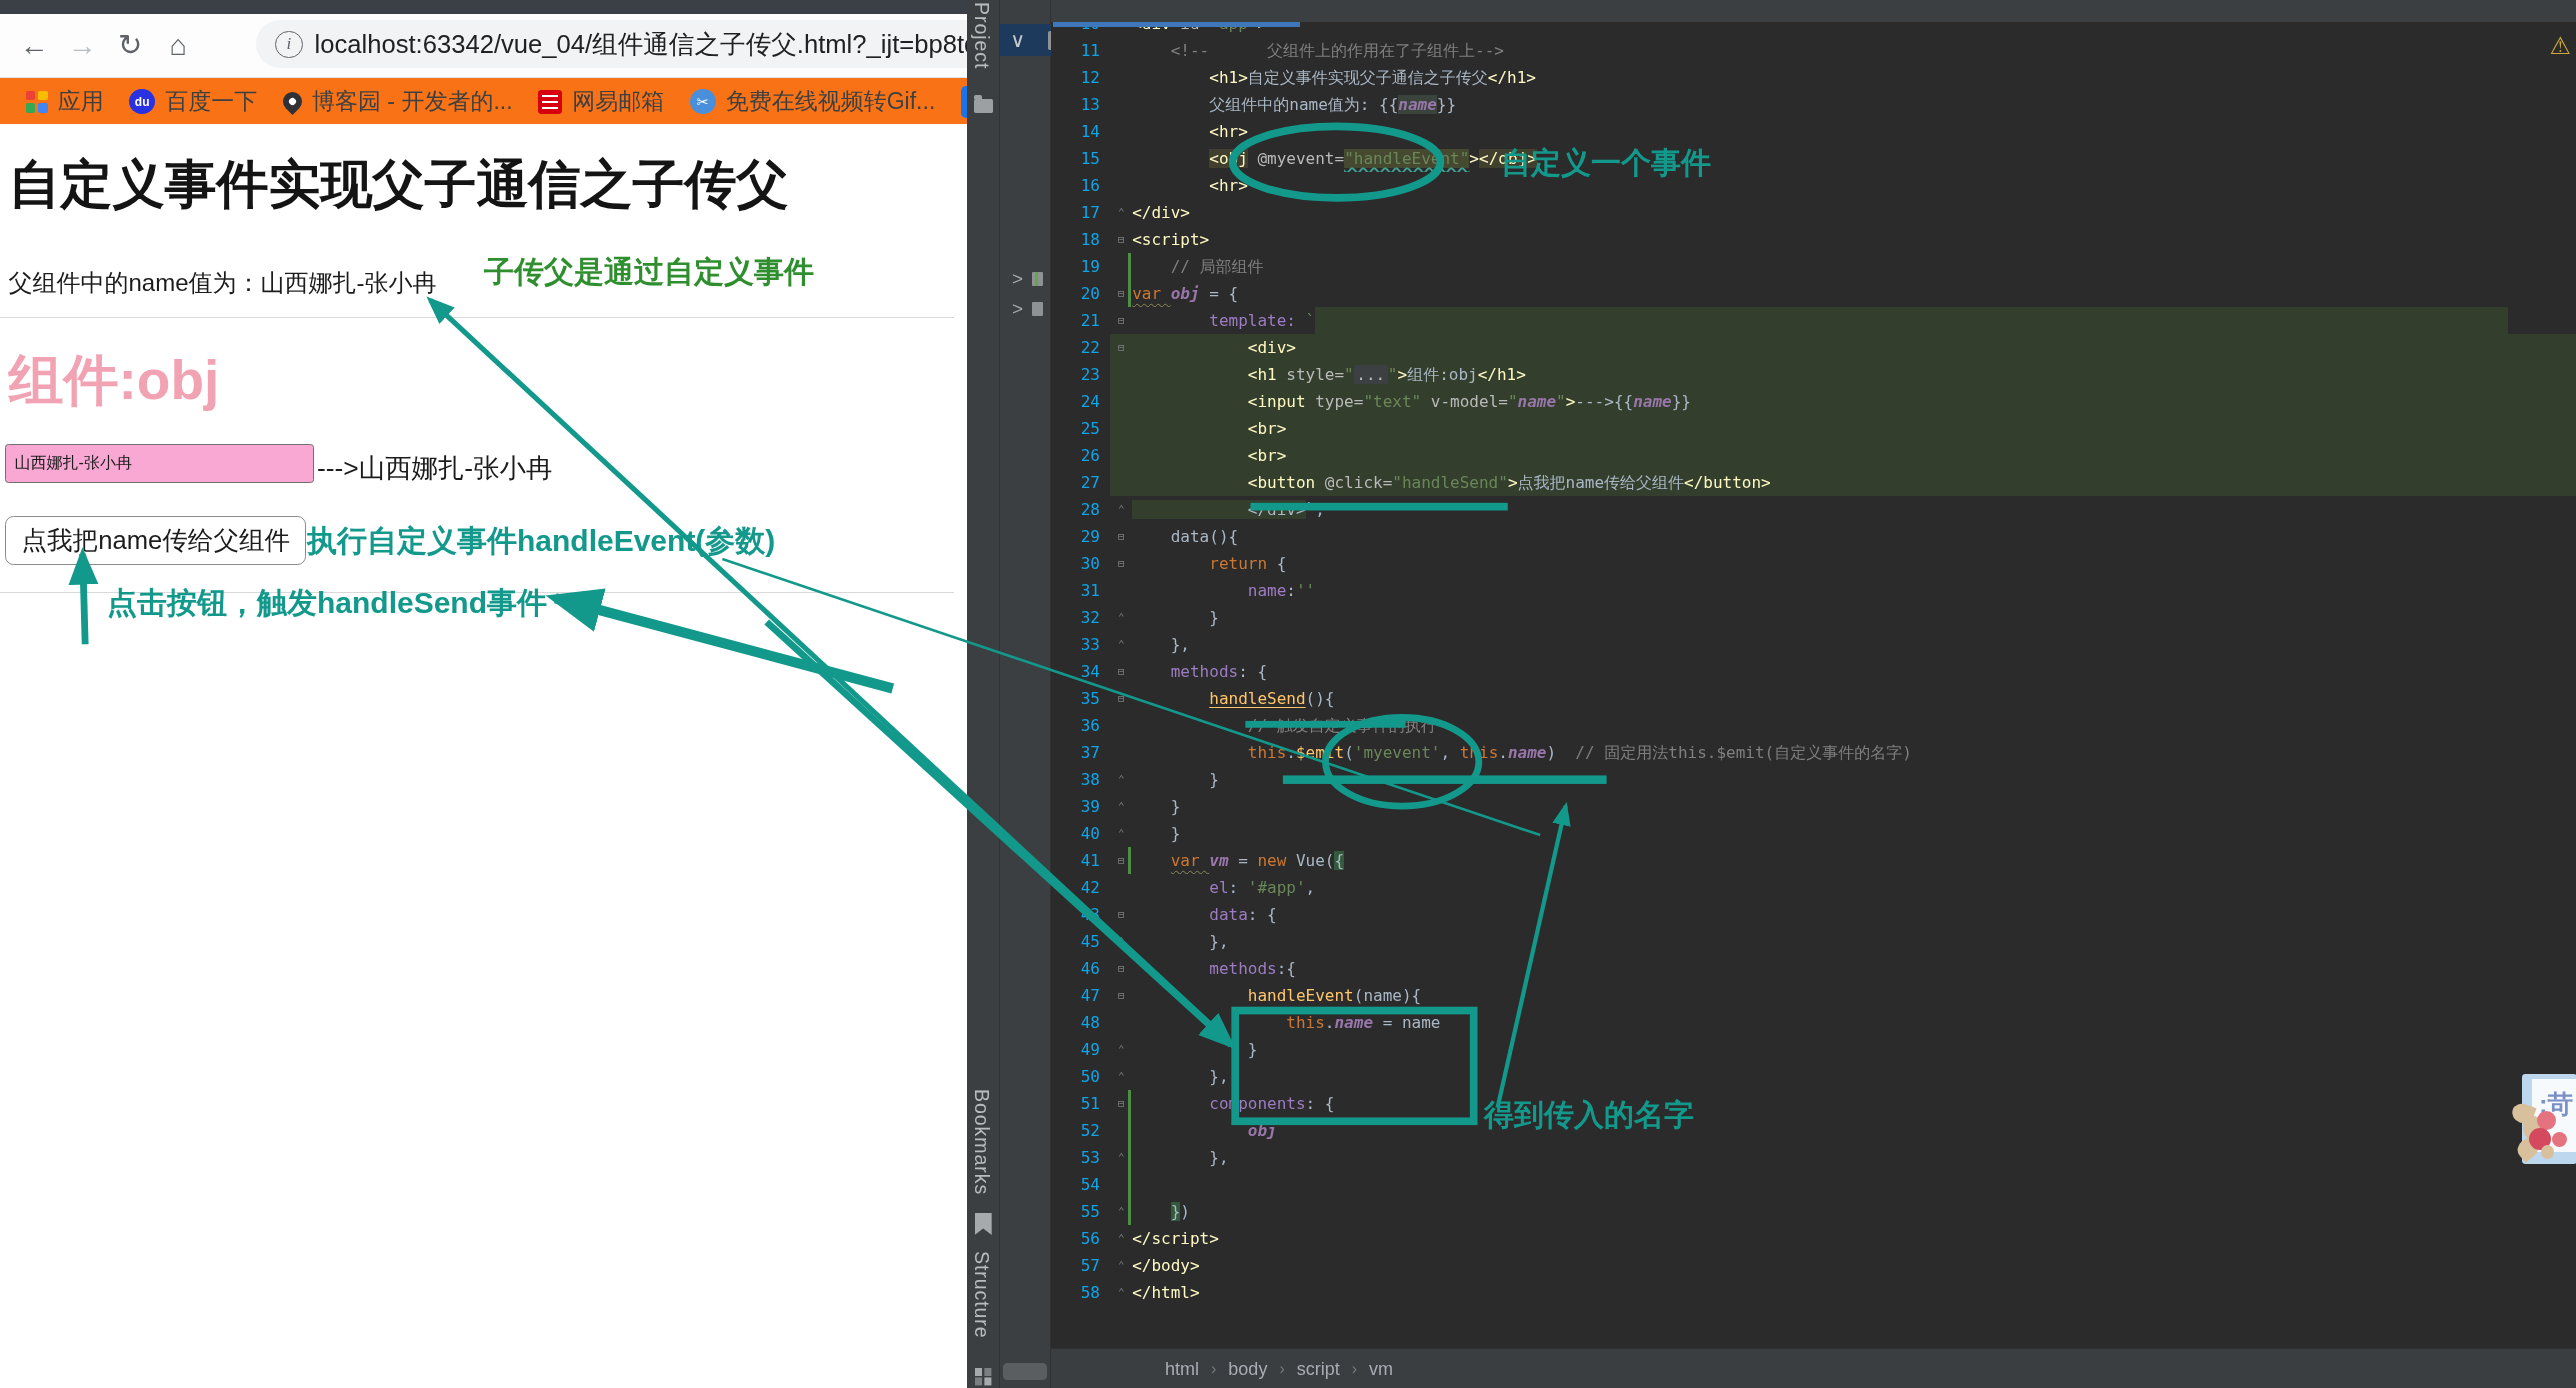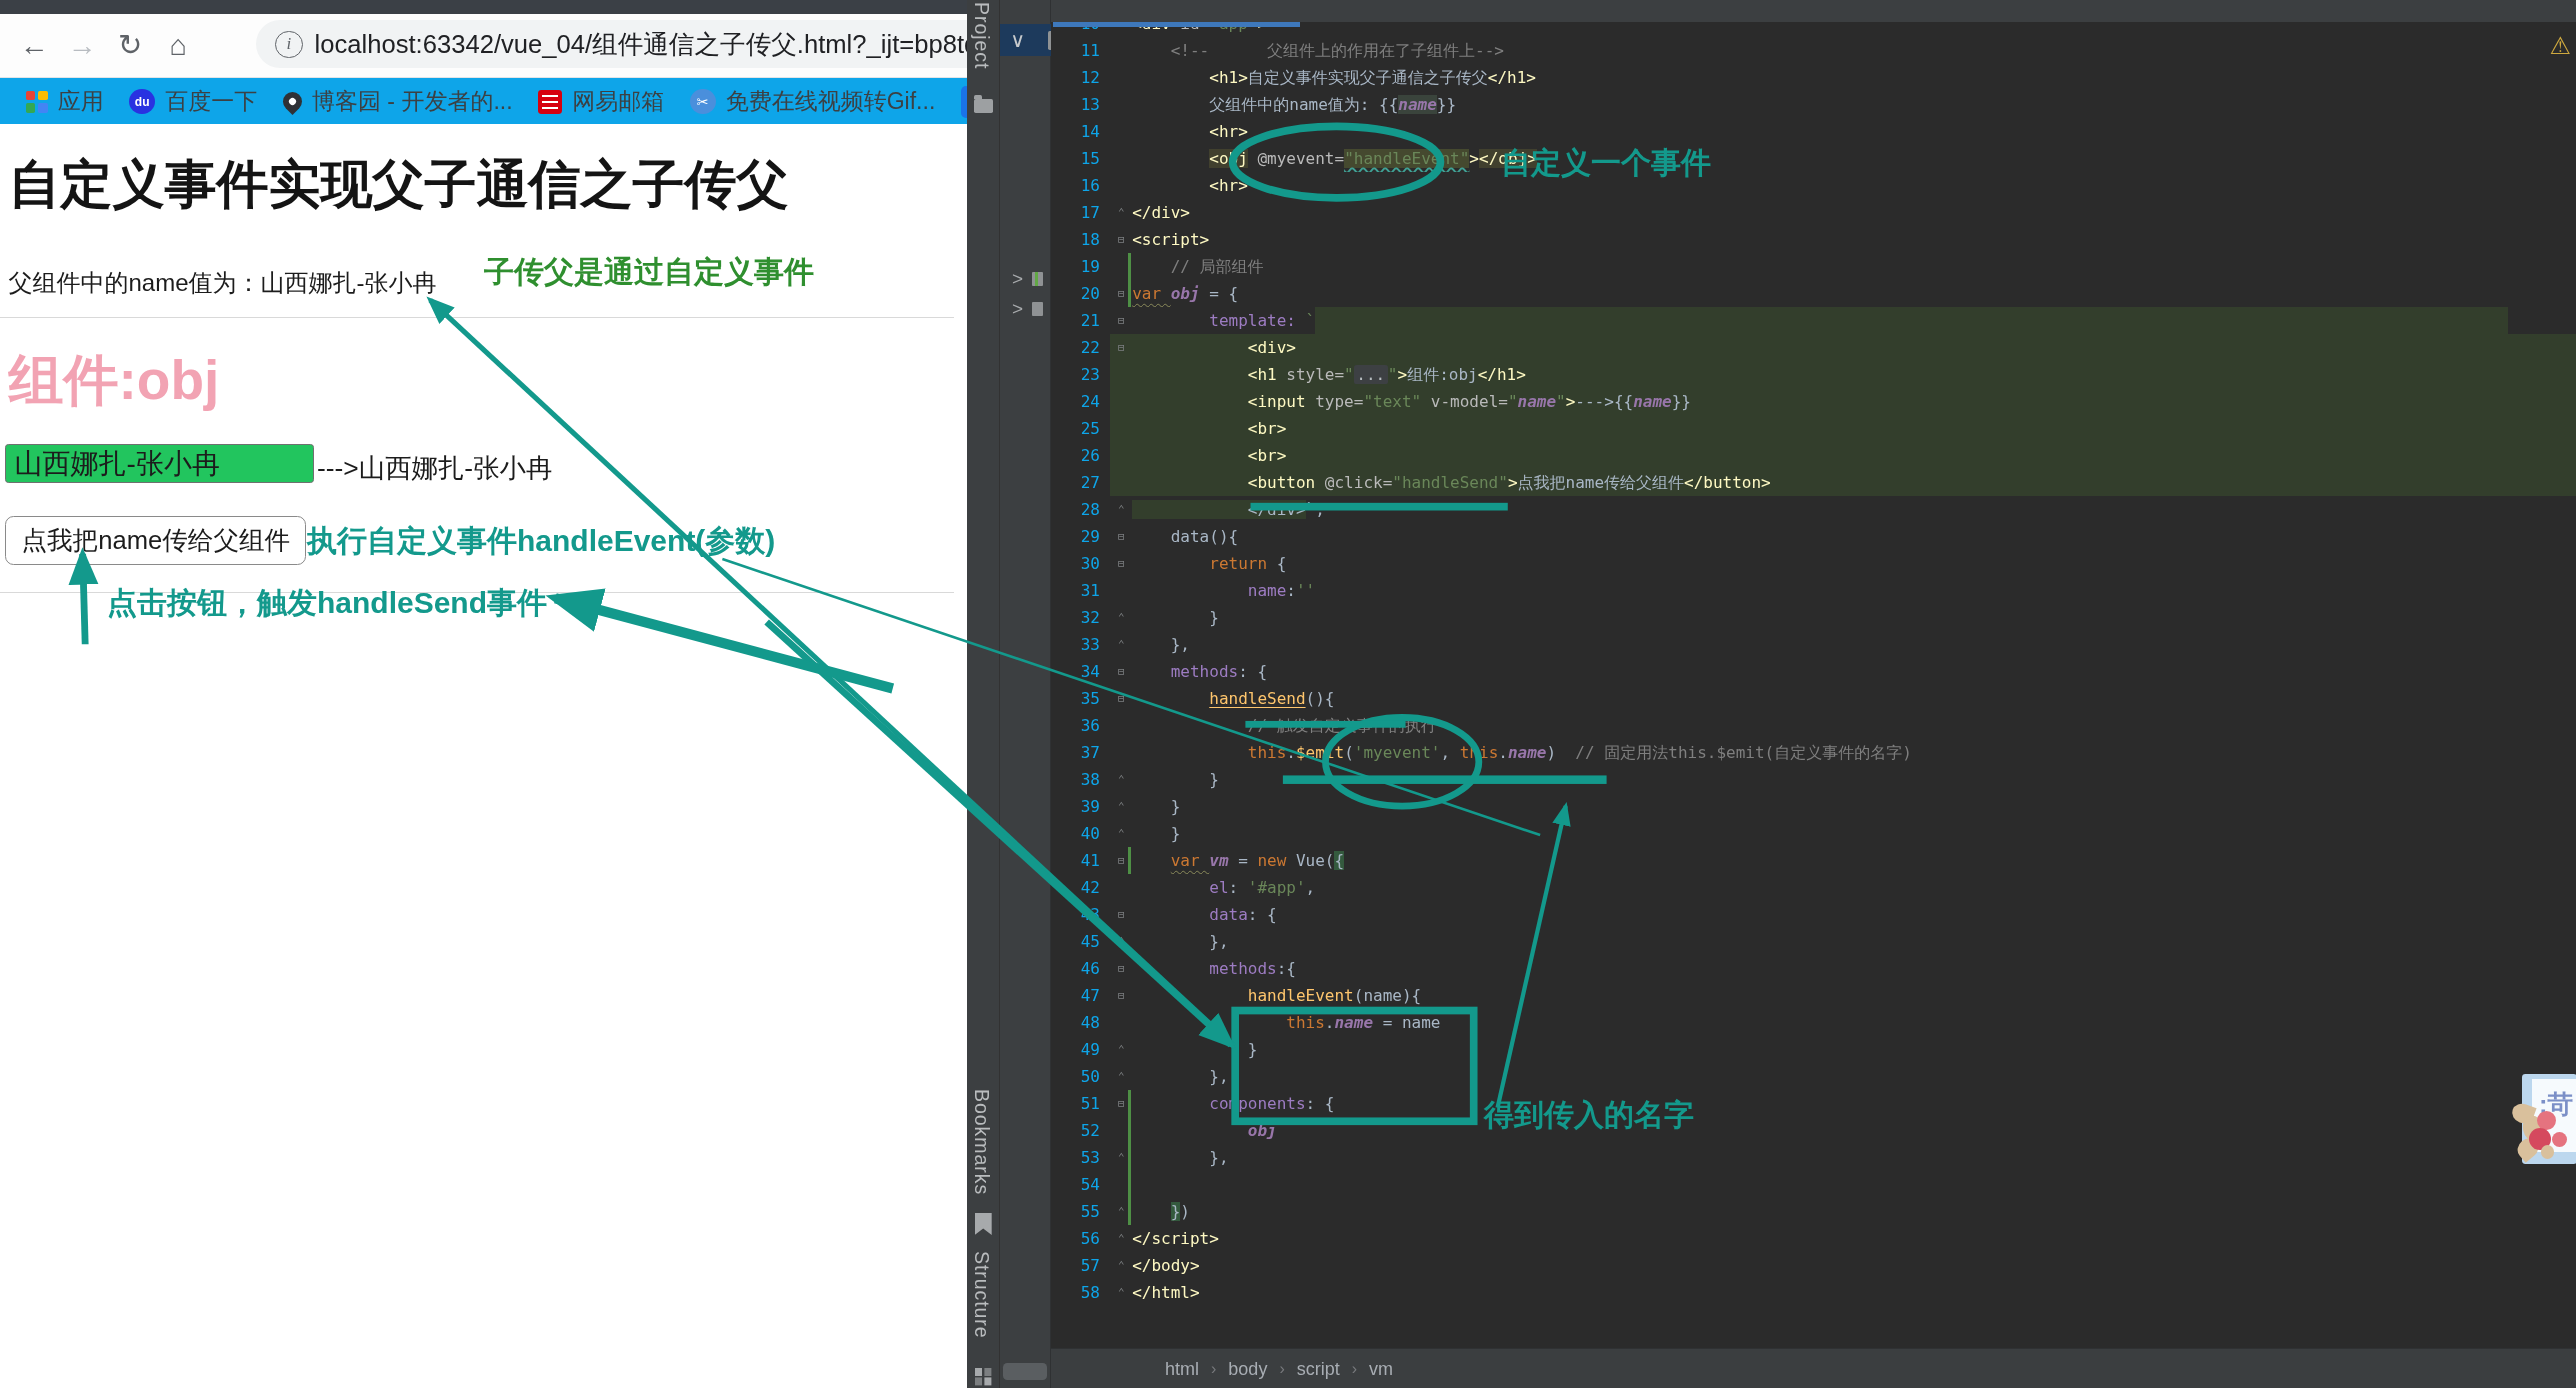--- a/index.html
+++ b/index.html
@@ -13,21 +13,21 @@
     border-bottom:0.9px solid #e2e4e7;display:flex;align-items:center;}
   .nav-btn{width:48px;height:48px;border-radius:50%;display:flex;align-items:center;justify-content:center;
     font-size:29px;color:#5f6368;flex:0 0 auto;}
   .nav-btn.dis{color:#b8bcc1;}
   .url-pill{position:absolute;left:256px;top:6.8px;height:48px;width:767px;border-radius:24px;
     background:#f1f3f4;display:flex;align-items:center;overflow:hidden;}
   .info-ic{width:25.6px;height:25.6px;border:1.7px solid #5f6368;border-radius:50%;color:#5f6368;
     font-size:17px;display:flex;align-items:center;justify-content:center;margin:0 12px 0 19px;flex:0 0 auto;
     font-family:"Liberation Serif",serif;font-style:italic;}
   .url-text{font-size:25.6px;color:#202124;white-space:nowrap;}
-  .b-bookmarks{position:absolute;left:0;top:78px;width:100%;height:47px;background:#0ea5e9;
+  .b-bookmarks{position:absolute;left:0;top:78px;width:100%;height:47px;background:#f97316;
     border-bottom:0.9px solid #ebebeb;display:flex;align-items:center;}
   .bm{display:flex;align-items:center;margin-left:25.6px;flex:0 0 auto;}
   .bm-label{font-size:23px;color:#3c4043;margin-left:10.2px;white-space:nowrap;}
   .ic-apps{width:22px;height:22px;display:grid;grid-template-columns:9.4px 9.4px;grid-gap:3.4px;}
   .ic-apps i{width:9.4px;height:9.4px;border-radius:1.7px;}
   .ic-baidu{width:25.6px;height:25.6px;border-radius:50%;background:#2932e1;color:#fff;font-size:12px;font-weight:bold;
     display:flex;align-items:center;justify-content:center;}
   .ic-pin{width:19px;height:19px;border-radius:50% 50% 50% 0;background:#2f3136;transform:rotate(-45deg);position:relative;}
   .ic-pin i{position:absolute;left:6px;top:6px;width:6.8px;height:6.8px;border-radius:50%;background:#fff;}
   .ic-mail{width:24px;height:24px;border-radius:3.4px;background:#d7000f;position:relative;}
@@ -37,21 +37,21 @@
   .ic-onl{height:32px;min-width:39px;border-radius:5.1px;background:#1a73e8;color:#fff;font-size:17px;font-weight:bold;
     display:flex;align-items:center;justify-content:center;padding:0 3.4px;}
 
   
   #page{position:absolute;left:0;top:124px;width:967px;height:1264px;background:#fff;}
   .pg-h1{position:absolute;left:8.5px;top:25.6px;font-size:52px;font-weight:bold;color:#141414;white-space:nowrap;}
   .pg-name{position:absolute;left:8.5px;top:143px;font-size:24px;color:#1c1c1c;white-space:nowrap;}
   .pg-hr{position:absolute;left:0;width:954px;height:0;border-top:1.7px solid #d9d9d9;}
   .pg-obj{position:absolute;left:8.5px;top:220px;font-size:55px;font-weight:bold;color:#f2a3b3;white-space:nowrap;}
   .pg-input{position:absolute;left:5.1px;top:320px;width:290px;height:37px;border:1.7px solid #707070;border-radius:3.4px;
-    font-size:28px;padding:0 8.5px;color:#1c1c1c;font-family:"Liberation Sans","DejaVu Sans",sans-serif;background:#22c55e;}
+    font-size:16px;padding:0 8.5px;color:#1c1c1c;font-family:"Liberation Sans","DejaVu Sans",sans-serif;background:#f9a8d4;}
   .pg-after{position:absolute;left:317px;top:327px;font-size:26.4px;color:#1c1c1c;white-space:nowrap;}
   .pg-btn{position:absolute;left:5.1px;top:392px;height:49px;padding:0 15.3px;background:#fff;border:1.7px solid #8a8a8a;
     border-radius:8.5px;font-size:25.6px;color:#1c1c1c;white-space:nowrap;
     font-family:"Liberation Sans","DejaVu Sans",sans-serif;}
 
   .ann-text{position:absolute;font-size:30px;font-weight:bold;white-space:nowrap;z-index:40;}
 
   
   #ide{position:absolute;left:967px;top:0;width:1609px;height:1389px;background:#2b2b2b;}
   #toolstrip{position:absolute;left:0;top:0;width:32px;height:1389px;background:#3c3f41;border-right:0.9px solid #323232;}

